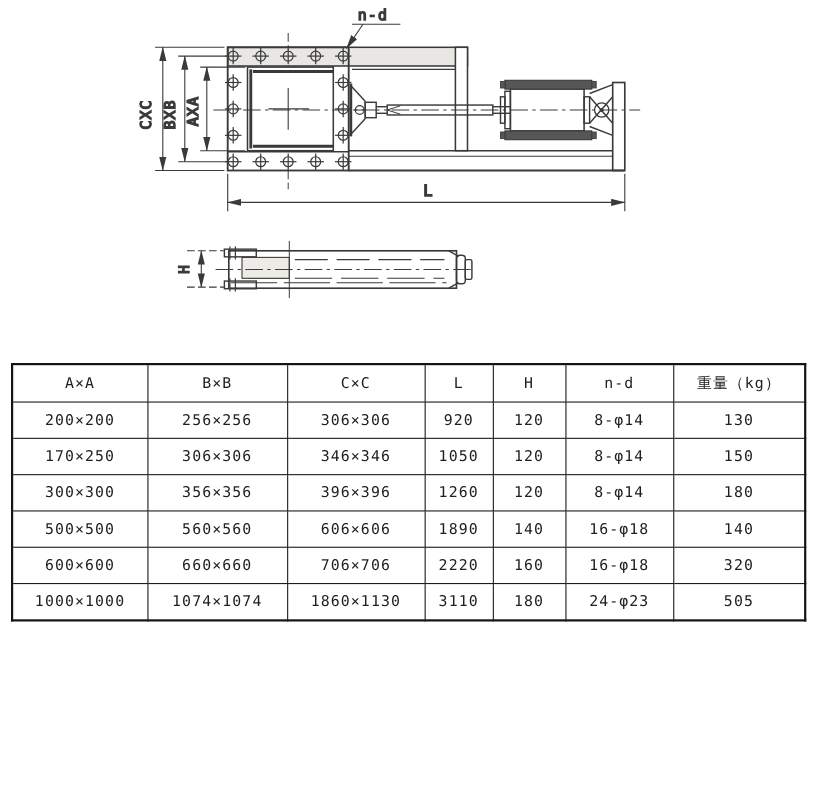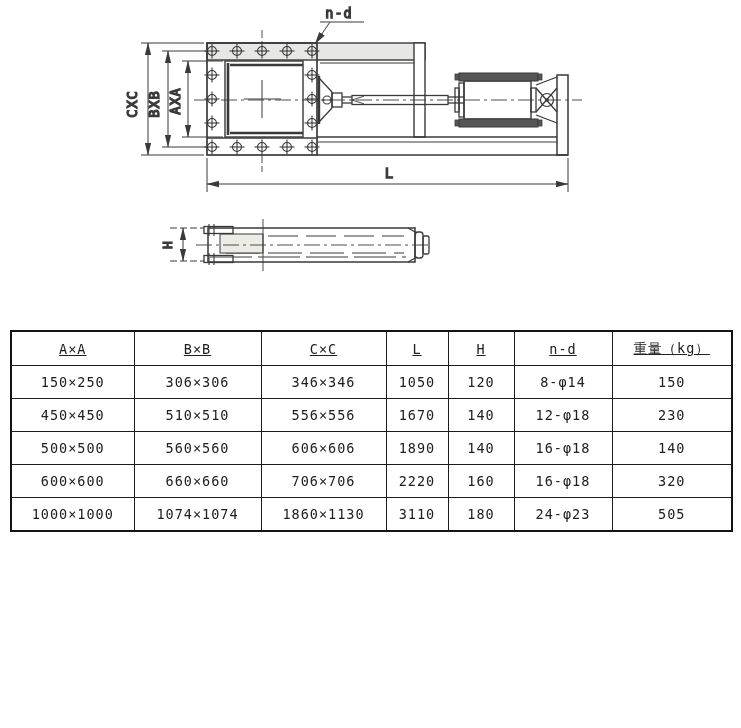--- a/index.html
+++ b/index.html
@@ -17,21 +17,21 @@
     margin:12px 0 0 10px; width:721px;
     border:2px solid #141414;
   }
   .spec-table th, .spec-table td {
     border:1.5px solid #1c1c1c;
     text-align:center; vertical-align:middle;
     font-weight:normal; font-size:13.5px; color:#202020;
     letter-spacing:1px; padding:0; height:32px;
     white-space:nowrap; overflow:hidden;
   }
-  .spec-table thead th { height:33px;text-decoration:underline; }
+  .spec-table thead th { height:33px; }
 </style>
 </head>
 <body>
 
 <div class="drawing-wrap">
 <svg width="741" height="318" viewBox="0 0 741 318">
   <defs>
     <marker id="arrow" viewBox="0 0 12 6" refX="11.5" refY="3" markerWidth="13" markerHeight="7" orient="auto-start-reverse">
       <path d="M0,0 L12,3 L0,6 z" fill="#3a3a3a"></path>
     </marker>
@@ -207,36 +207,45 @@
       <th>B×B</th>
       <th>C×C</th>
       <th>L</th>
       <th>H</th>
       <th>n-d</th>
       <th>重量（kg）</th>
     </tr>
   </thead>
   <tbody>
     <tr>
-      <td>150×250</td>
+      <td>200×200</td>
+      <td>256×256</td>
+      <td>306×306</td>
+      <td>920</td>
+      <td>120</td>
+      <td>8-φ14</td>
+      <td>130</td>
+    </tr>
+    <tr>
+      <td>170×250</td>
       <td>306×306</td>
       <td>346×346</td>
       <td>1050</td>
       <td>120</td>
       <td>8-φ14</td>
       <td>150</td>
     </tr>
     <tr>
-      <td>450×450</td>
-      <td>510×510</td>
-      <td>556×556</td>
-      <td>1670</td>
-      <td>140</td>
-      <td>12-φ18</td>
-      <td>230</td>
+      <td>300×300</td>
+      <td>356×356</td>
+      <td>396×396</td>
+      <td>1260</td>
+      <td>120</td>
+      <td>8-φ14</td>
+      <td>180</td>
     </tr>
     <tr>
       <td>500×500</td>
       <td>560×560</td>
       <td>606×606</td>
       <td>1890</td>
       <td>140</td>
       <td>16-φ18</td>
       <td>140</td>
     </tr>

